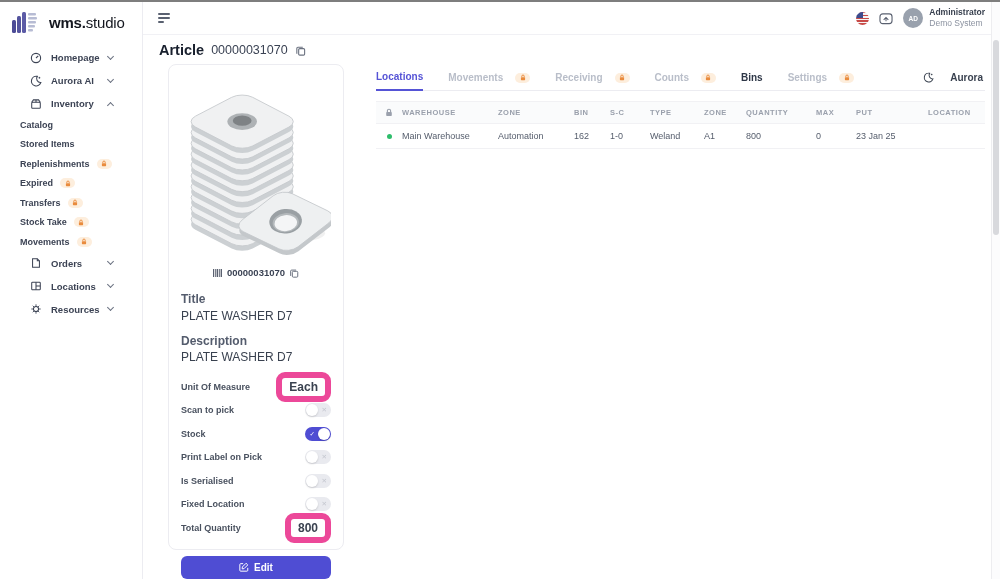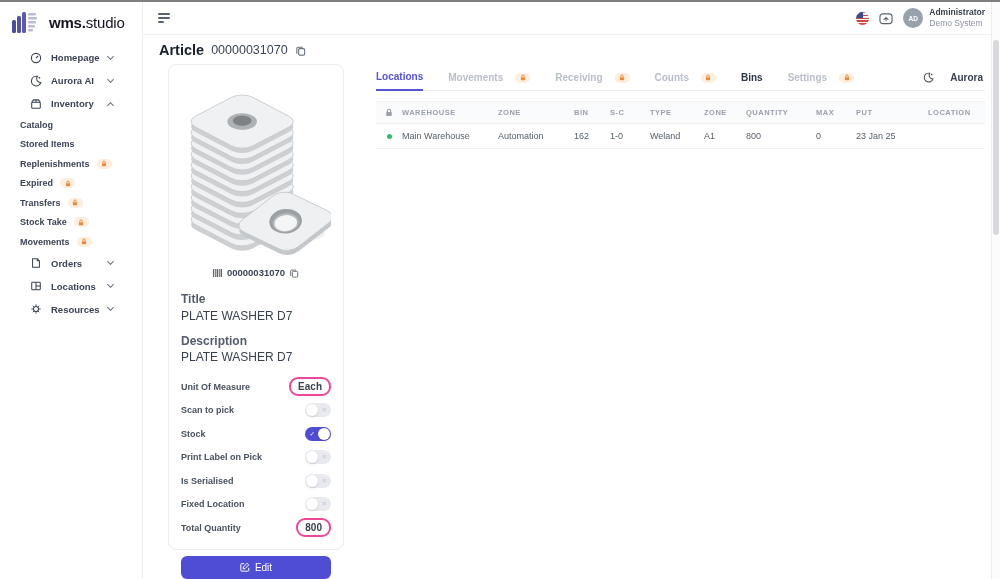--- a/index.html
+++ b/index.html
@@ -45,30 +45,30 @@
 
   
   .card { position:absolute; left:168px; top:64px; width:176px; height:486px; border:1px solid #ececf1; border-radius:8px; padding:8px 12px 10px; background:#fff; }
   .product-img { height:190px; display:flex; align-items:center; justify-content:center; }
   .card-id-row { display:flex; justify-content:center; align-items:center; gap:4px; margin:4px 0 14px; font-size:9.5px; font-weight:bold; color:#3b4354; }
   .field { margin-bottom:11px; }
   .field-label { font-size:12px; color:#545c6d; margin-bottom:2.5px; font-weight:bold; }
   .field-value { font-size:12px; color:#39414f; }
   .row-flex { display:flex; align-items:center; justify-content:space-between; height:23.5px;gap:13px; }
   .row-label { font-size:9px; font-weight:bold; color:#49515f; }
-  .pill { border:2px solid #ec4899; border-radius:9px; padding:2px 7px; font-size:10px; font-weight:bold; color:#3a4250; background:#fff; }
+  .pill { border:6px solid #ec4899; border-radius:9px; padding:2px 7px; font-size:12px; font-weight:bold; color:#3a4250; background:#fff; }
   .toggle { width:26px; height:14px; border-radius:7px; position:relative; cursor:pointer; }
   .toggle.off { background:#e9eaef; }
   .toggle.on  { background:#4f4dd3; }
   .knob { position:absolute; top:1px; width:12px; height:12px; background:#fff; border-radius:50%; box-shadow:0 1px 2px rgba(0,0,0,.15); }
   .toggle.off .knob { left:1px; } .toggle.on .knob { right:1px; }
   .tmark { position:absolute; top:0; font-size:6.5px; line-height:14px; }
   .toggle.off .tmark { right:4px; color:#c3c6cf; }
   .toggle.on  .tmark { left:4.5px; color:#fff; }
-  .edit-btn { margin-top:16px; width:100%; height:23px; background:#4f4dd3; border:none; border-radius:6px; color:#fff; font-size:10px; font-weight:normal; display:flex; align-items:center; justify-content:center; gap:5px; cursor:pointer; font-family:inherit; }
+  .edit-btn { margin-top:16px; width:100%; height:23px; background:#4f4dd3; border:none; border-radius:6px; color:#fff; font-size:10px; font-weight:bold; display:flex; align-items:center; justify-content:center; gap:5px; cursor:pointer; font-family:inherit; }
 
   
   .panel { position:absolute; left:376px; top:66px; width:609px; }
   .tabs { display:flex; align-items:flex-end; border-bottom:1px solid #ececf1; height:25px; }
   .tab { display:flex; align-items:center; gap:5px; font-size:10px; font-weight:bold; margin-right:25px; padding-bottom:7px; cursor:pointer; }
   .tab.active { color:#5553d6; border-bottom:2px solid #5553d6; margin-bottom:-1px; }
   .tab.disabled { color:#b9bec9; }
   .tab.normal { color:#2e3747; }
   .aurora-btn { margin-left:auto; margin-right:2px; display:flex; align-items:center; gap:16px; font-size:10px; font-weight:bold; color:#3a4250; padding-bottom:7px; cursor:pointer; }
 

